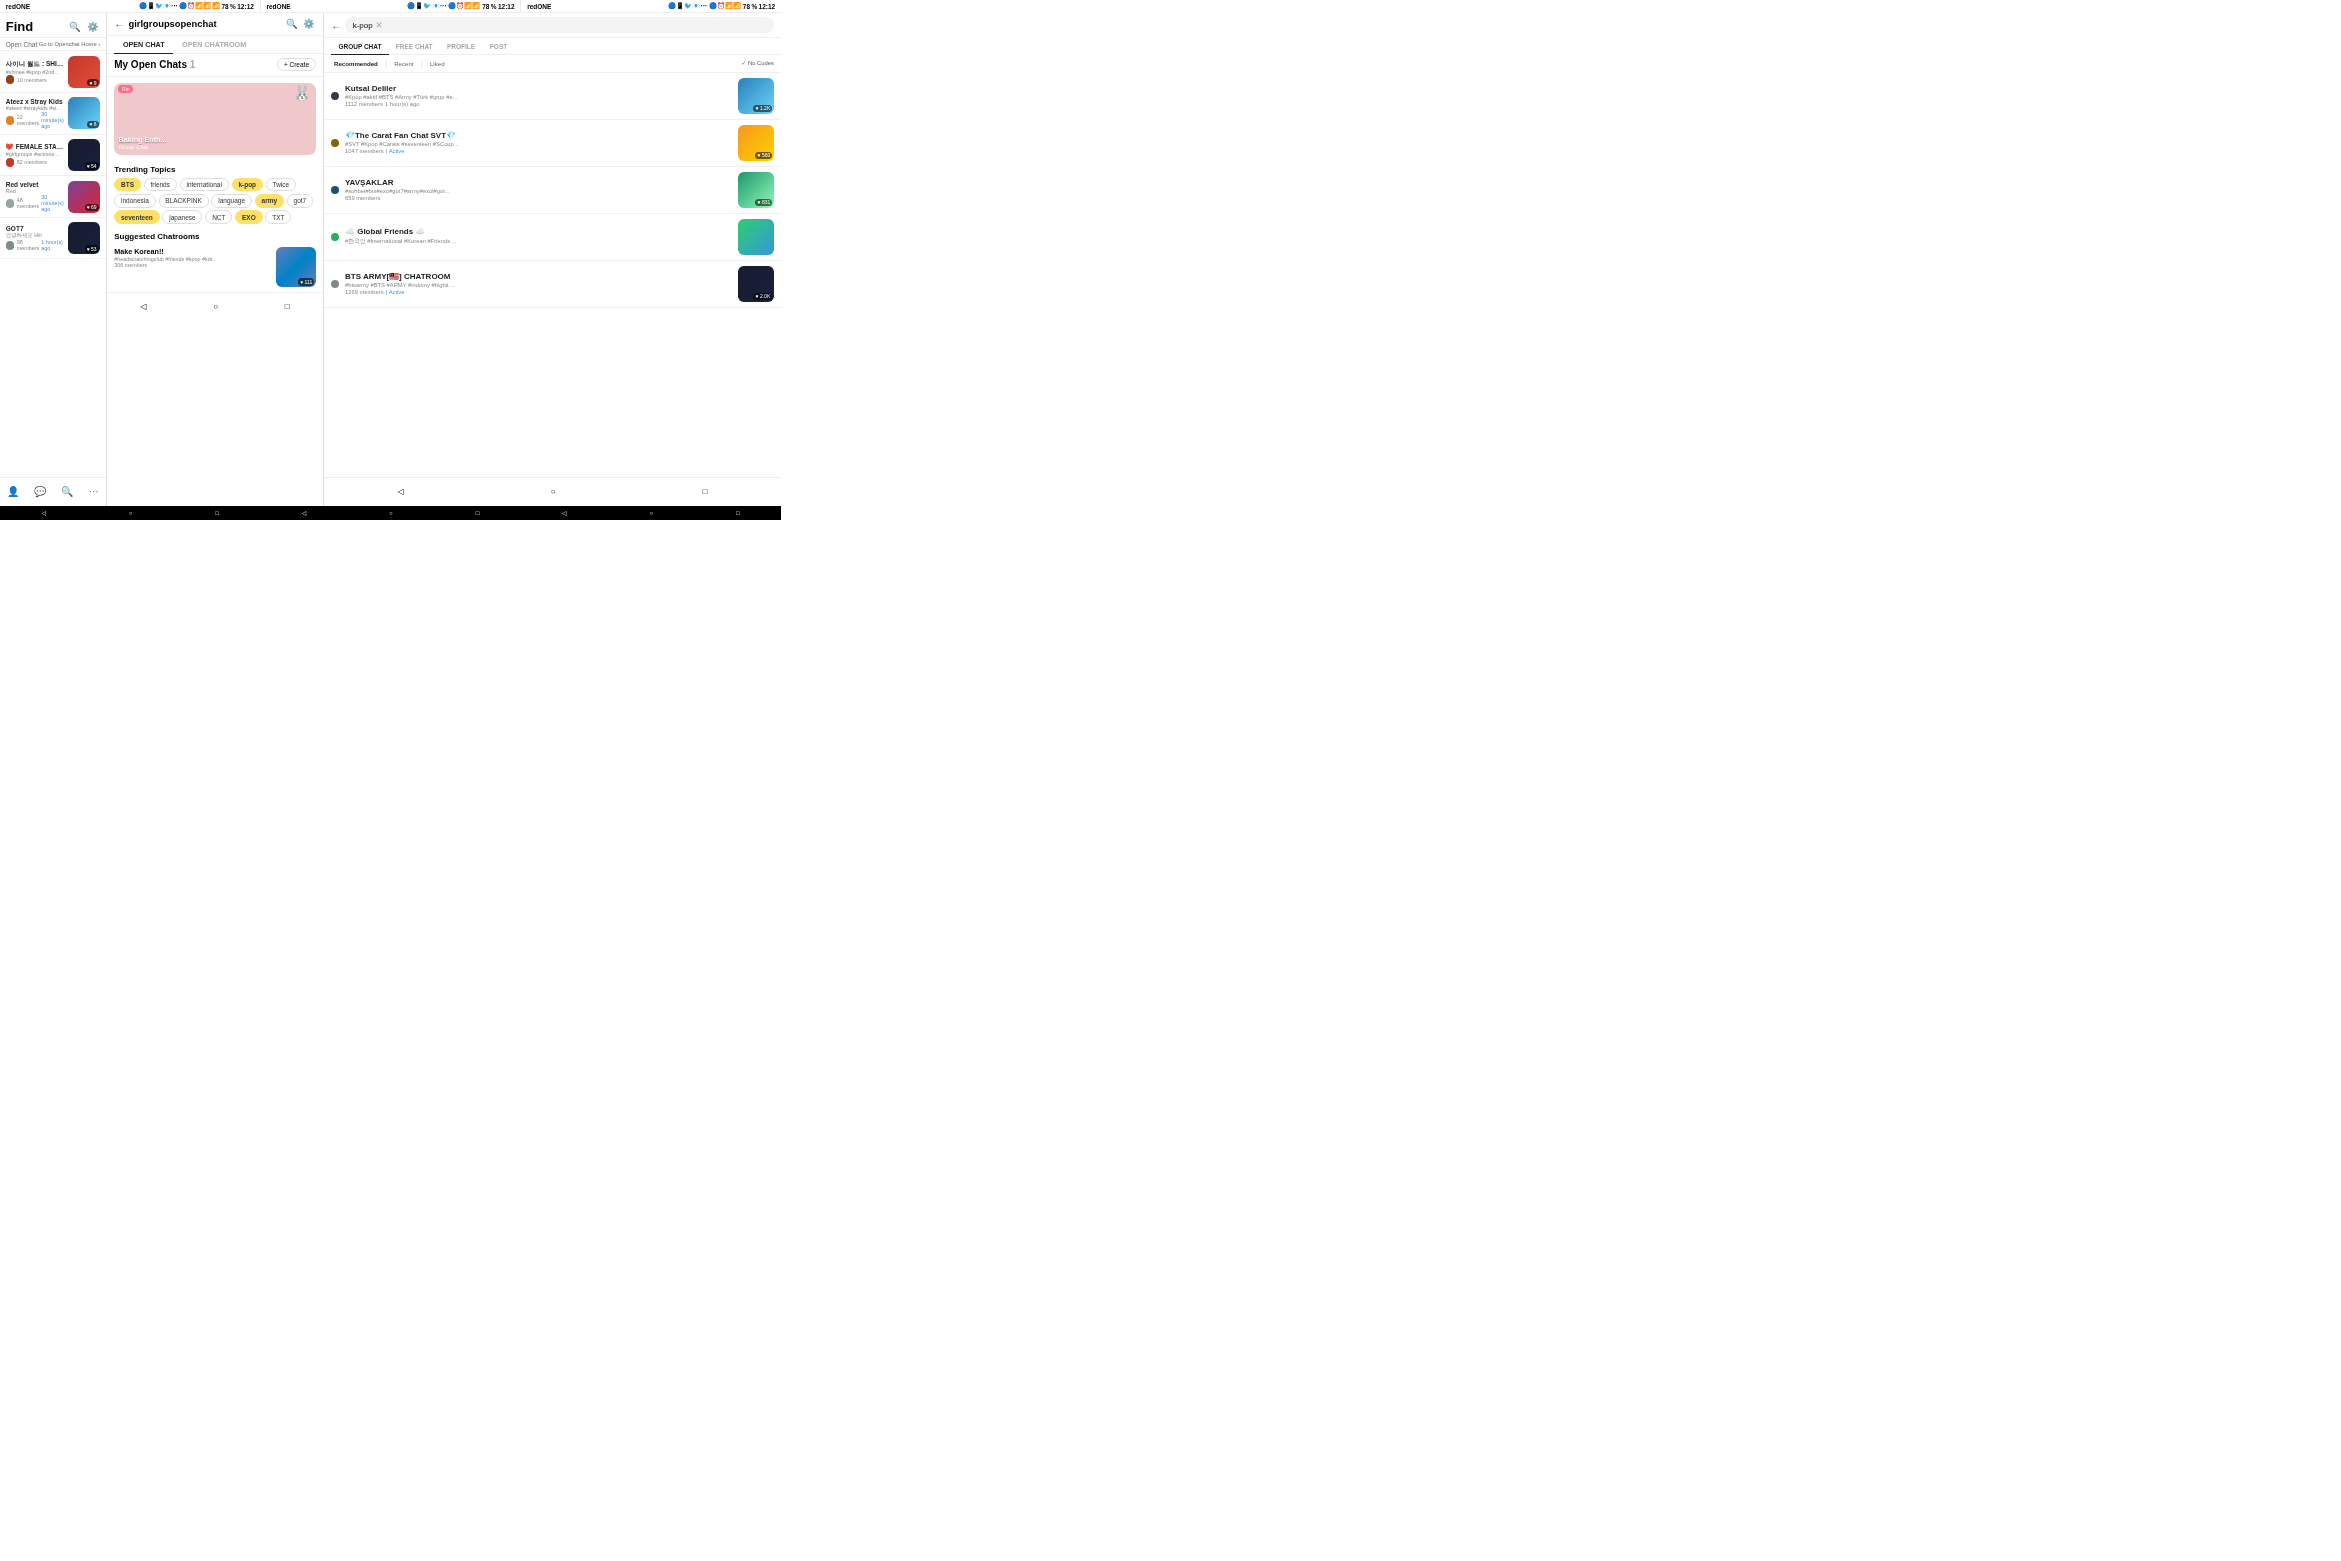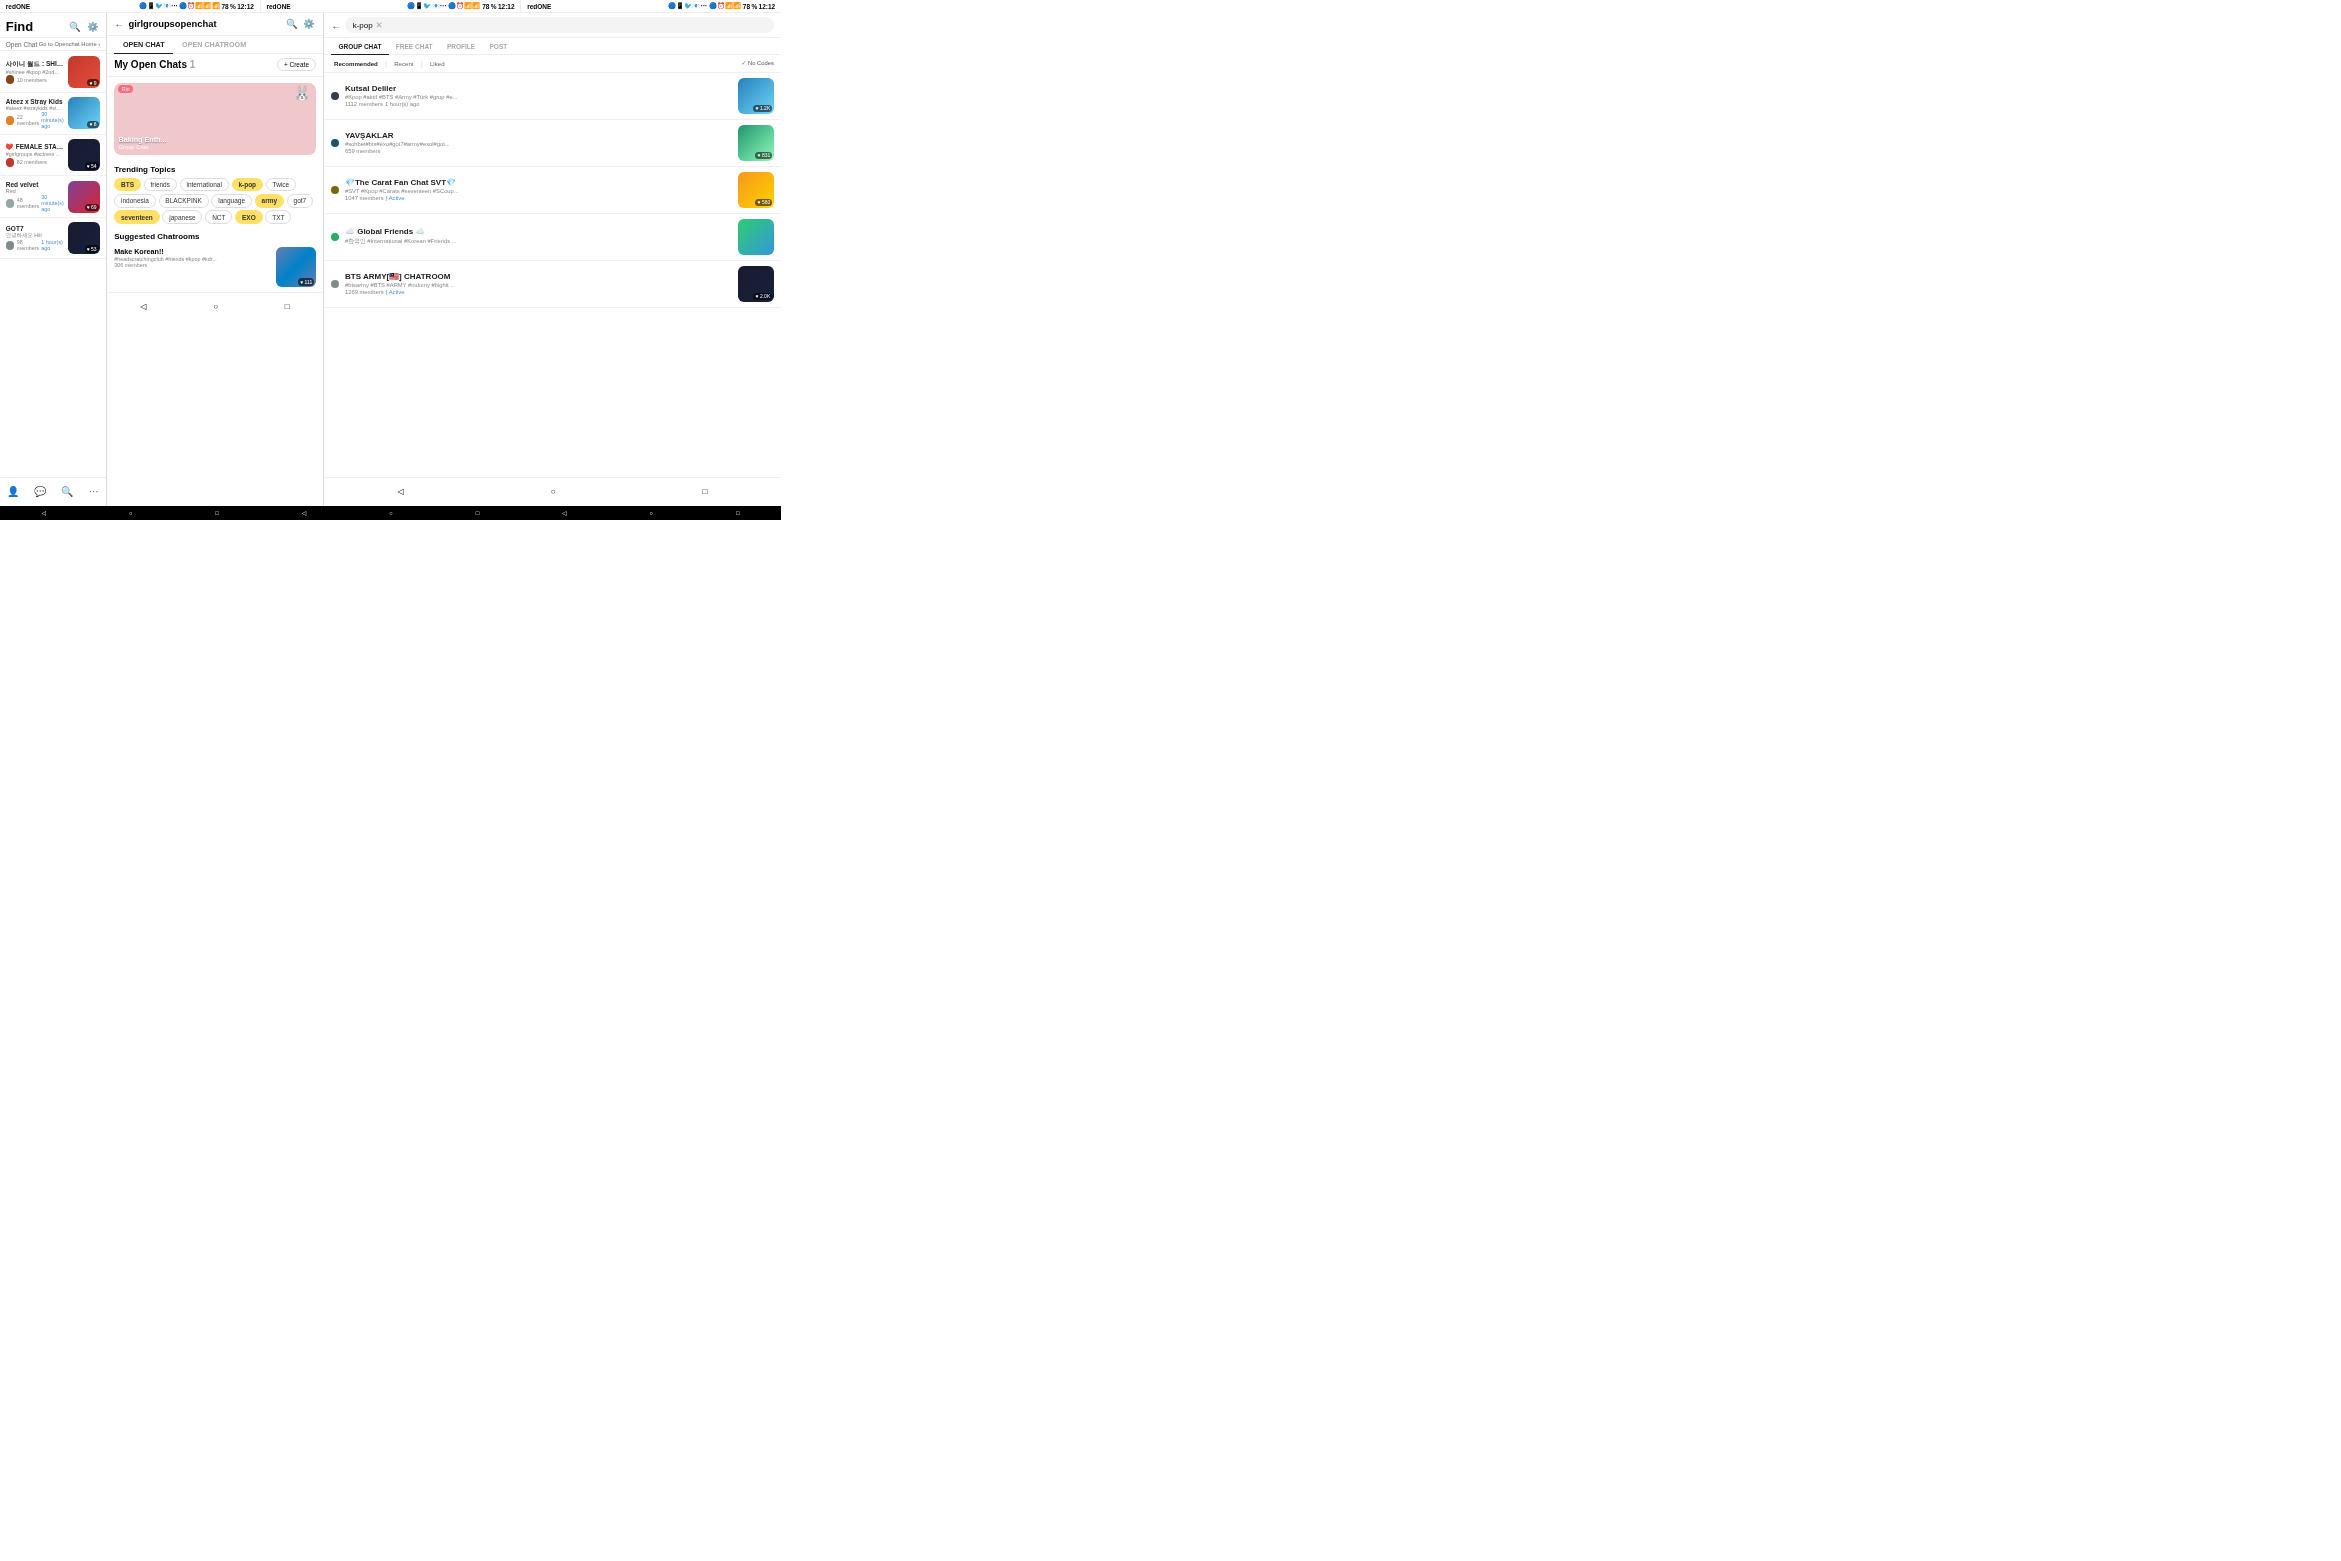--- a/index.html
+++ b/index.html
@@ -593,46 +593,46 @@
         <span>1112 members</span>
         <span>1 hour(s) ago</span>
 
       </div>
     </div>
     <div class="result-thumb thumb-blue">
       <span class="result-like">♥ 1.2K</span>
     </div>
   </div>
         <div class="result-item">
+    <div class="avatar-xs" style="background:#7d6608;"></div>
+    <div class="result-info">
+      <div class="result-name">💎The Carat Fan Chat SVT💎</div>
+      <div class="result-tags">#SVT #Kpop #Carats #seventeen #SCoup...</div>
+      <div class="result-meta">
+        <span>1047 members</span>
+
+        <span class="active-badge">| Active</span>
+      </div>
+    </div>
+    <div class="result-thumb thumb-gold">
+      <span class="result-like">♥ 560</span>
+    </div>
+  </div>
+        <div class="result-item">
     <div class="avatar-xs" style="background:#1a5276;"></div>
     <div class="result-info">
       <div class="result-name">YAVŞAKLAR</div>
       <div class="result-tags">#sohbet#bts#exo#got7#army#exol#got...</div>
       <div class="result-meta">
         <span>659 members</span>
 
       </div>
     </div>
     <div class="result-thumb thumb-teal">
       <span class="result-like">♥ 831</span>
-    </div>
-  </div>
-        <div class="result-item">
-    <div class="avatar-xs" style="background:#7d6608;"></div>
-    <div class="result-info">
-      <div class="result-name">💎The Carat Fan Chat SVT💎</div>
-      <div class="result-tags">#SVT #Kpop #Carats #seventeen #SCoup...</div>
-      <div class="result-meta">
-        <span>1047 members</span>
-
-        <span class="active-badge">| Active</span>
-      </div>
-    </div>
-    <div class="result-thumb thumb-gold">
-      <span class="result-like">♥ 560</span>
     </div>
   </div>
         <div class="result-item">
     <div class="avatar-xs" style="background:#27ae60;"></div>
     <div class="result-info">
       <div class="result-name">☁️ Global Friends ☁️</div>
       <div class="result-tags">#한국인 #International #Korean #Friends ...</div>
       <div class="result-meta">
         
         

